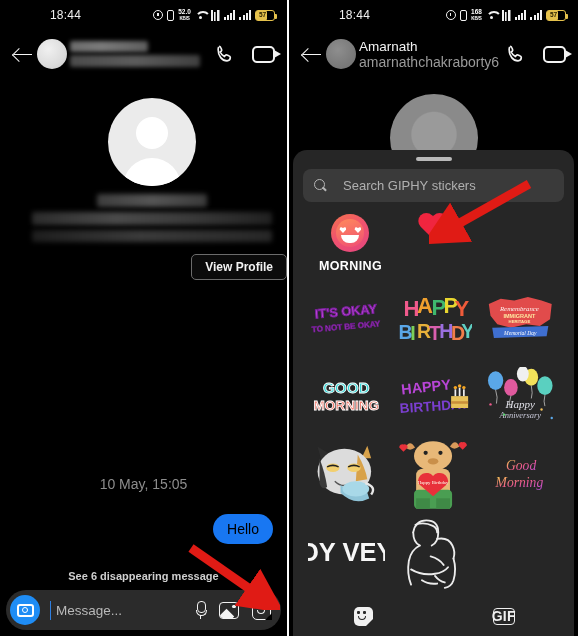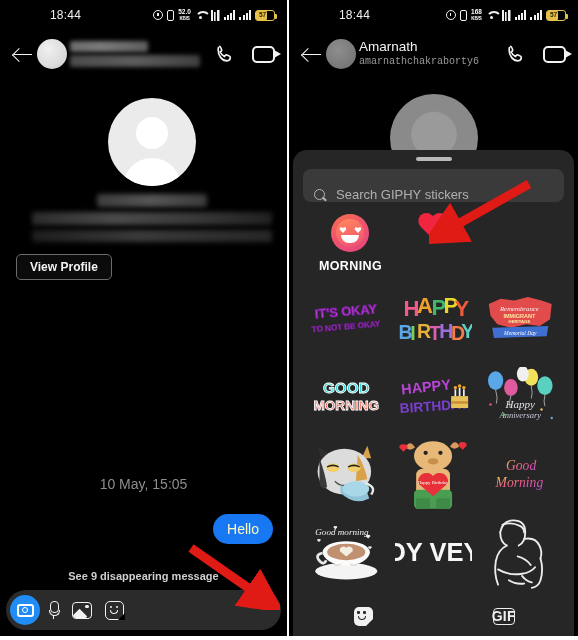--- a/index.html
+++ b/index.html
@@ -47,48 +47,48 @@
   
   .chat-header { height: 48px; display:flex; align-items:center; padding: 0 12px; gap:3px;justify-content:center; }
   .back-arrow { width:22px;height:22px;position:relative;flex:0 0 22px;cursor:pointer;}
   .back-arrow:before{content:"";position:absolute;left:2px;top:10.5px;width:18px;height:1.8px;background:#f5f5f5;}
   .back-arrow:after{content:"";position:absolute;left:2px;top:6.5px;width:9px;height:9px;border-left:1.8px solid #f5f5f5;border-bottom:1.8px solid #f5f5f5;transform:rotate(45deg);}
   .hdr-avatar { width:30px;height:30px;border-radius:50%;flex:0 0 30px;
      background: radial-gradient(circle at 38% 34%, #f0f0f0 0%, #dcdcdc 60%, #c9c9c9 100%); }
   .hdr-avatar.grey { background: radial-gradient(circle at 40% 36%, #8e8e8e 0%, #7c7c7c 55%, #6f6f6f 100%); }
   .hdr-names { flex:1; min-width:0; display:flex; flex-direction:column; justify-content:center; }
   .hdr-name { color:#f2f2f2; font-size:13.5px; line-height:16px; }
-  .hdr-sub { color:#9a9a9a; font-size:10px; line-height:14px;font-family:Liberation Mono, monospace; }
+  .hdr-sub { color:#9a9a9a; font-size:14px; line-height:14px; }
   .blur-bar { background: linear-gradient(90deg,#6b6b6b,#7a7a7a 40%,#5d5d5d); filter: blur(2.2px); border-radius:2px; }
   .hdr-blur1 { height:11px; width:78px; }
   .hdr-blur2 { height:12px; width:130px; margin-top:3px; background:linear-gradient(90deg,#4b4b4b,#5c5c5c 50%,#3f3f3f); }
   .hdr-actions { display:flex; align-items:center; gap:16px; margin-left:auto; }
   .ic-phone { width:22px;height:22px;position:relative;cursor:pointer;}
   .ic-phone svg { width:22px;height:22px; }
   .ic-video { width:23px;height:17px;border:2px solid #f2f2f2;border-radius:5px;position:relative;cursor:pointer;}
   .ic-video:after{content:"";position:absolute;right:-8px;top:2.5px;border-top:4.5px solid transparent;border-bottom:4.5px solid transparent;border-left:7px solid #f2f2f2;}
 
   
-  .profile { text-align:left; padding-top: 20px; margin-left: 16px; }
+  .profile { text-align:right; padding-top: 20px; margin-left: 16px; }
   .big-avatar { width:88px;height:88px;border-radius:50%;margin:0 auto;
      background: radial-gradient(circle at 50% 50%, #ebebeb 0 100%); position:relative; overflow:hidden;}
   .big-avatar .head{position:absolute;left:50%;top:19px;transform:translateX(-50%);width:32px;height:32px;border-radius:50%;background:#fff;}
   .big-avatar .body{position:absolute;left:50%;bottom:-6px;transform:translateX(-50%);width:58px;height:34px;border-radius:29px 29px 0 0;background:#fff;}
   .name-blurs { margin-top:8px; display:flex; flex-direction:column; align-items:center; gap:5px; }
   .nb1 { width:110px;height:13px; background:linear-gradient(90deg,#3d3d3d,#555,#3a3a3a); filter:blur(2.6px); border-radius:2px;}
   .nb2 { width:240px;height:13px; background:linear-gradient(90deg,#2b2b2b,#4a4a4a 35%,#3a3a3a 65%,#202020); filter:blur(2.6px); border-radius:2px;}
   .nb3 { width:240px;height:12px; background:linear-gradient(90deg,#1d1d1d,#3a3a3a 45%,#262626); filter:blur(2.6px); border-radius:2px;}
   .view-profile { display:inline-block; margin-top:12px; padding:5px 13px; border:1px solid #6c6c6c;
      border-radius:5px; color:#f2f2f2; font-size:12px; font-weight:bold; background:#0b0b0b; cursor:pointer;}
 
   
   .conv { position:absolute; left:0; right:0; bottom:54px; }
   .date-sep { text-align:center; color:#8d8d8d; font-size:14px; margin-bottom:22px; }
   .bubble-row { display:flex; justify-content:flex-end; padding-right:14px; }
-  .bubble { background:#1877f2; color:#fef9c3; font-size:14px; padding:7px 14px; border-radius:18px; }
+  .bubble { background:#1877f2; color:#000000; font-size:14px; padding:7px 14px; border-radius:18px; }
   .disappearing { text-align:center; color:#cfcfcf; font-size:11px; font-weight:bold; margin-top:26px; }
 
   
   .composer { position:absolute; left:6px; right:6px; bottom:6px; height:40px;
      background:#2b2b2b; border-radius:22px; display:flex; align-items:center; padding:0 10px 0 4px; gap:8px; }
   .cam-btn { width:30px;height:30px;border-radius:50%;background:#1f8df5;display:flex;align-items:center;justify-content:center;flex:0 0 30px;cursor:pointer;}
   .cam-btn .body{width:17px;height:13px;border:2px solid #fff;border-radius:3px;position:relative;display:flex;align-items:center;justify-content:center;}
   .cam-btn .lens{width:6px;height:6px;border:1.6px solid #fff;border-radius:50%;}
   .msg-input { flex:1; color:#b9b9b9; font-size:13.5px; position:relative; padding-left:8px; }
   .msg-input:before{content:"";position:absolute;left:2px;top:-2px;width:1.4px;height:19px;background:#2f7fe0;}
@@ -104,21 +104,21 @@
   .ic-sticker .e1,.ic-sticker .e2{position:absolute;top:4px;width:2.4px;height:2.8px;background:#f2f2f2;border-radius:1px;}
   .ic-sticker .e1{left:3.5px;} .ic-sticker .e2{left:9.5px;}
   .ic-sticker .m{position:absolute;left:4px;top:8px;width:8px;height:4px;border:1.5px solid #f2f2f2;border-top:none;border-radius:0 0 6px 6px;}
   .ic-sticker:after{content:"";position:absolute;right:-1.7px;bottom:-1.7px;border-style:solid;border-width:0 0 7px 7px;border-color:transparent transparent #000 transparent;}
 
   
   .sheet { position:absolute; left:4px; right:4px; top:150px; bottom:0;
      background:#262626; border-radius:14px 14px 0 0; padding:0 10px; }
   .sheet-handle { width:36px;height:4px;border-radius:3px;background:#b9b9b9;margin:7px auto 0; cursor:pointer;}
   .search-bar { margin-top:8px; height:33px; background:#3a3a3a; border-radius:8px;
-     display:flex; align-items:flex-end; gap:9px; padding:0 11px; cursor:text;}
+     display:flex; align-items:center; gap:16px; padding:0 11px; cursor:text;}
   .ic-search{width:13px;height:13px;position:relative;flex:0 0 13px;}
   .ic-search:before{content:"";position:absolute;left:0;top:0;width:9px;height:9px;border:1.6px solid #b5b5b5;border-radius:50%;}
   .ic-search:after{content:"";position:absolute;left:8px;top:8.5px;width:5px;height:1.6px;background:#b5b5b5;transform:rotate(45deg);}
   .search-ph { color:#b0b0b0; font-size:13px; }
 
   .quick-row { display:flex; padding:12px 6px 0; }
   .quick { width:33.33%; display:flex; flex-direction:column; align-items:center; cursor:pointer;}
   .q-circ { width:38px;height:38px;border-radius:50%; display:flex;align-items:center;justify-content:center; }
   .q-selfie { background: linear-gradient(150deg,#f5734c 0%,#f0536e 45%,#e4467f 100%); }
   .q-selfie .face { width:28px;height:28px;border-radius:50%;
@@ -218,29 +218,30 @@
         <div class="nb3"></div>
       </div>
       <div class="view-profile">View Profile</div>
     </div>
 
     <div class="conv">
       <div class="date-sep">10 May, 15:05</div>
       <div class="bubble-row">
         <div class="bubble">Hello</div>
       </div>
-      <div class="disappearing">See 9 disappearing message</div>
+      <div class="disappearing">See 6 disappearing message</div>
     </div>
 
     <div class="composer">
       <div class="cam-btn">
         <span class="body">
             <span class="lens"></span>
           </span>
       </div>
+      <div class="msg-input">Message...</div>
       <div class="comp-icons">
         <span class="ic-mic">
             <i></i>
           </span>
         <span class="ic-gallery">
             <i></i>
           </span>
         <span class="ic-sticker">
           <span class="e1"></span>
             <span class="e2"></span>
@@ -458,37 +459,20 @@
               <stop offset="0%" stop-color="#f2d24a"></stop>
                   <stop offset="50%" stop-color="#f05a8c"></stop>
                   <stop offset="100%" stop-color="#b04ad6"></stop>
             </linearGradient>
               </defs>
             <text x="46" y="18" font-size="16" fill="url(#gmg)" text-anchor="middle" font-style="italic" font-family="Liberation Serif, serif">Good</text>
             <text x="44" y="38" font-size="16" fill="url(#gmg)" text-anchor="middle" font-style="italic" font-family="Liberation Serif, serif">Morning</text>
           </svg>
         </div>
 
-        <div class="cell">
-          <svg class="art" viewBox="0 0 84 66">
-            <text x="8" y="14" font-size="10" fill="#f0f0f0" font-style="italic" font-family="Liberation Serif, serif">Good morning</text>
-            <path d="M18 46 q-3 -3 0 -3 h-3 Z" fill="none"></path>
-            <ellipse cx="42" cy="54" rx="34" ry="9" fill="#f4f4f4"></ellipse>
-            <path d="M16 32 a26 12 0 0 0 52 0 a26 16 0 0 1 -52 0 Z" fill="#fbfbfb"></path>
-            <ellipse cx="42" cy="33" rx="26" ry="12" fill="#fbfbfb"></ellipse>
-            <ellipse cx="42" cy="33" rx="21" ry="9" fill="#c09070"></ellipse>
-            <path d="M42 38 l-7 -6 a4 4 0 0 1 7 -3.5 a4 4 0 0 1 7 3.5 Z" fill="#f5ede2"></path>
-            <path d="M16 34 q-10 2 -2 10 q4 3 6 -2" fill="none" stroke="#e8e8e8" stroke-width="3"></path>
-            <path d="M28 46 q4 3 8 0 M46 46 q4 3 8 0" stroke="#d8c8b8" stroke-width="1.2" fill="none"></path>
-            <path d="M30 8 l-2 -2 a1.4 1.4 0 0 1 2 -1.2 a1.4 1.4 0 0 1 2 1.2 Z" fill="#f0f0f0"></path>
-            <path d="M66 18 l-2.5 -2.4 a1.7 1.7 0 0 1 2.5 -1.4 a1.7 1.7 0 0 1 2.5 1.4 Z" fill="#f0f0f0"></path>
-            <path d="M12 22 l-2 -2 a1.4 1.4 0 0 1 2 -1.2 a1.4 1.4 0 0 1 2 1.2 Z" fill="#f0f0f0"></path>
-            <path d="M68 30 l-2 -2 a1.4 1.4 0 0 1 2 -1.2 a1.4 1.4 0 0 1 2 1.2 Z" fill="#f0f0f0"></path>
-          </svg>
-        </div>
 
         <div class="cell">
           <svg class="art" viewBox="0 0 90 40">
             <text x="45" y="31" font-size="30" font-weight="bold" fill="#f7f7f7" text-anchor="middle" font-family="Liberation Sans, sans-serif">OY VEY</text>
           </svg>
         </div>
 
         <div class="cell">
           <svg class="art" viewBox="0 0 66 68" fill="none" stroke="#ececec" stroke-width="1.7" stroke-linecap="round">
             <path d="M14 16 q2 -11 12 -11 q11 0 11 11 q0 9 -6 12"></path>

